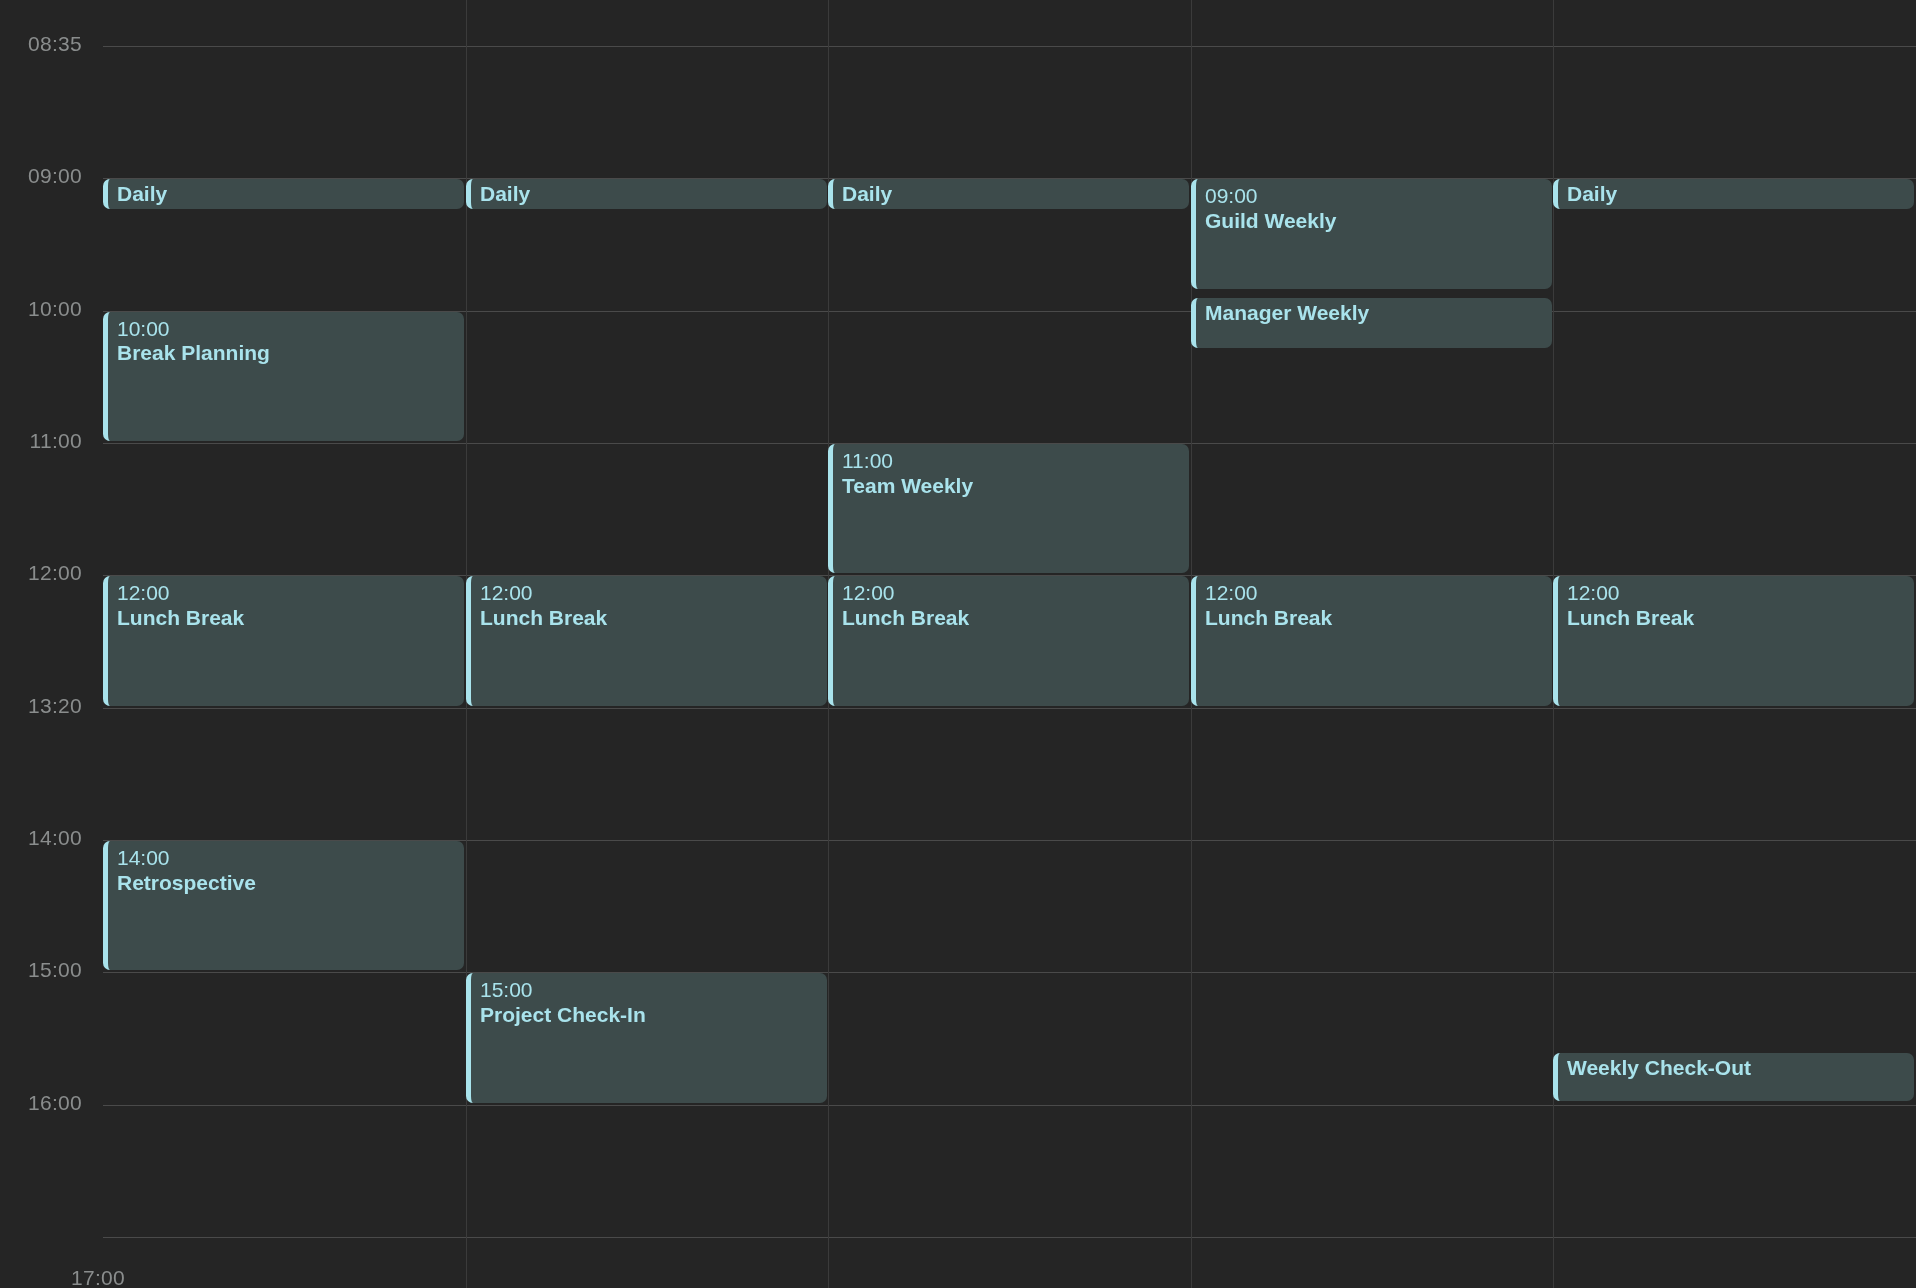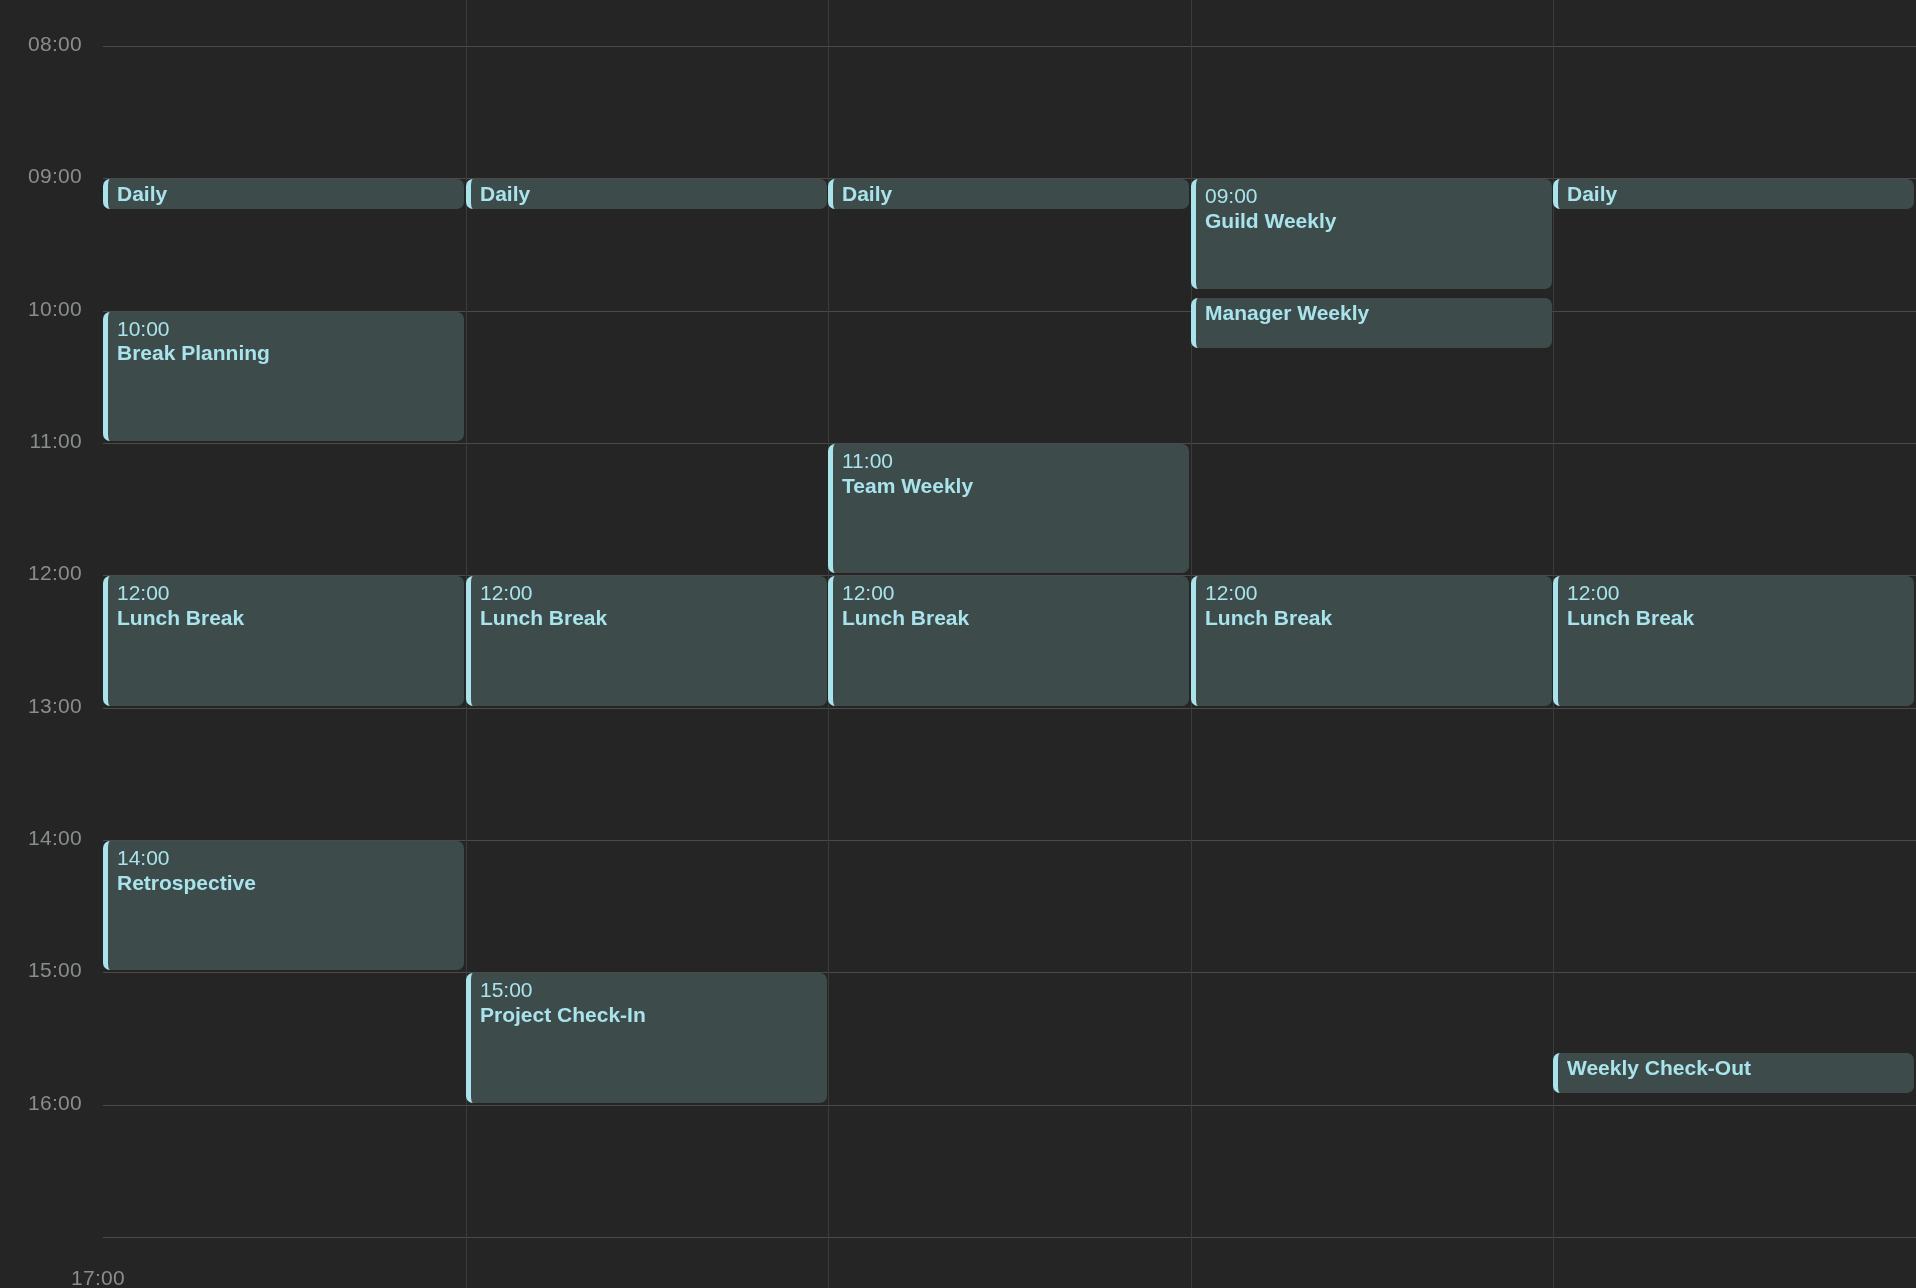--- a/index.html
+++ b/index.html
@@ -86,26 +86,26 @@
   .event.compact {
     padding-top: 3px;
     padding-bottom: 3px;
   }
 </style>
 </head>
 <body>
 
 <div id="calendar">
   <div id="hour-labels">
-      <div class="hour-label" style="top: 32px;">08:00</div>
+      <div class="hour-label" style="top: 32px;">08:35</div>
       <div class="hour-label" style="top: 164.35px;">09:00</div>
       <div class="hour-label" style="top: 296.7px;">10:00</div>
       <div class="hour-label" style="top: 429.05px;">11:00</div>
       <div class="hour-label" style="top: 561.4px;">12:00</div>
-      <div class="hour-label" style="top: 693.75px;">13:00</div>
+      <div class="hour-label" style="top: 693.75px;">13:20</div>
       <div class="hour-label" style="top: 826.1px;">14:00</div>
       <div class="hour-label" style="top: 958.45px;">15:00</div>
       <div class="hour-label" style="top: 1090.8px;">16:00</div>
       <div class="hour-label" style="top: 1266px; padding-left: 43px;">17:00</div>
     </div>
   <div id="hour-lines">
       <div class="hour-line" style="top: 46px;"></div>
       <div class="hour-line" style="top: 178.35px;"></div>
       <div class="hour-line" style="top: 310.7px;"></div>
       <div class="hour-line" style="top: 443.05px;"></div>
@@ -180,18 +180,18 @@
         </div>
       </div>
       <div class="day-col" style="left: 1553px; width: 363px;">
         <div class="event compact" style="top: 179.35px; height: 30.0875px; left: 0px; width: 361px;">
           <span class="ev-title">Daily</span>
         </div>
         <div class="event" style="top: 576.4px; height: 129.35px; left: 0px; width: 361px;">
           <span class="ev-time">12:00</span>
           <span class="ev-title">Lunch Break</span>
         </div>
-        <div class="event compact" style="top: 1052.86px; height: 40px; left: 0px; width: 361px;">
+        <div class="event compact" style="top: 1052.86px; height: 48px; left: 0px; width: 361px;">
           <span class="ev-title">Weekly Check-Out</span>
         </div>
       </div>
     </div>
 </div>
 
 </body></html>

